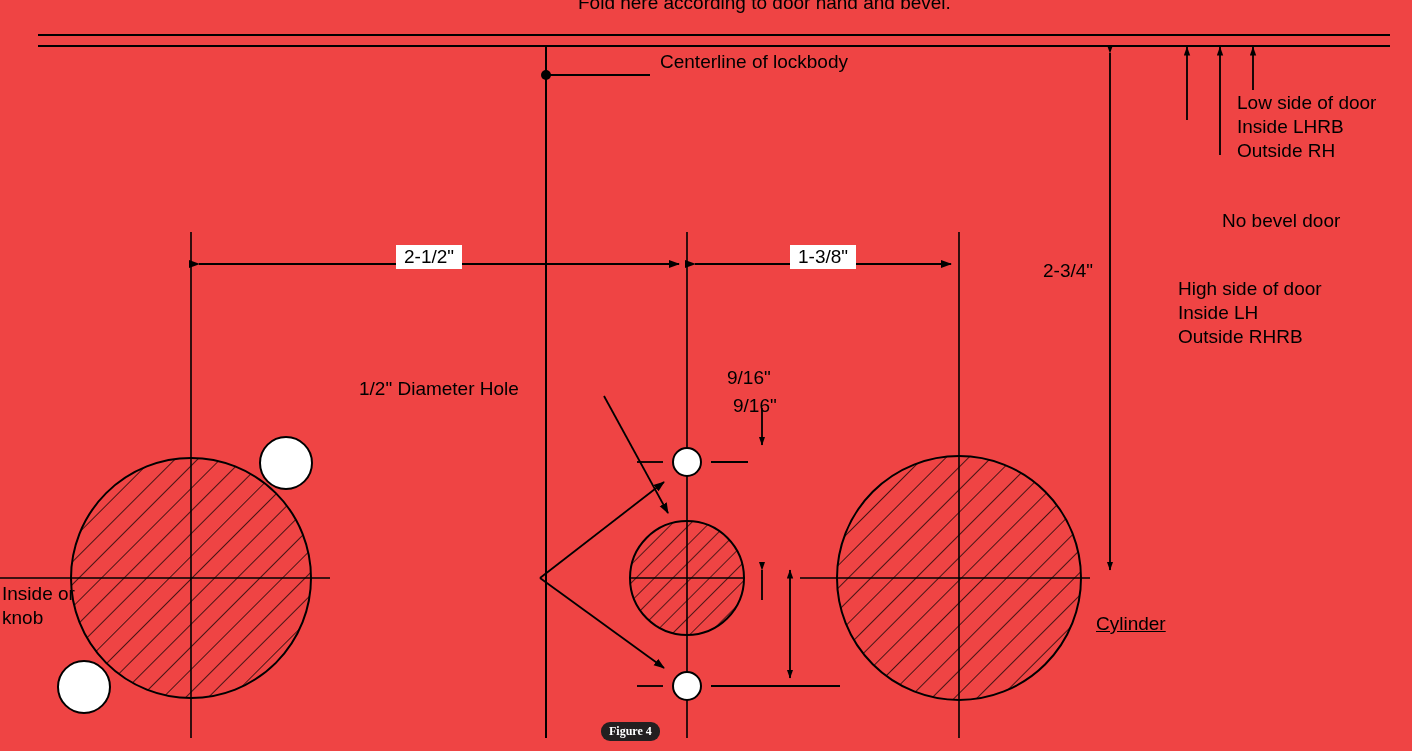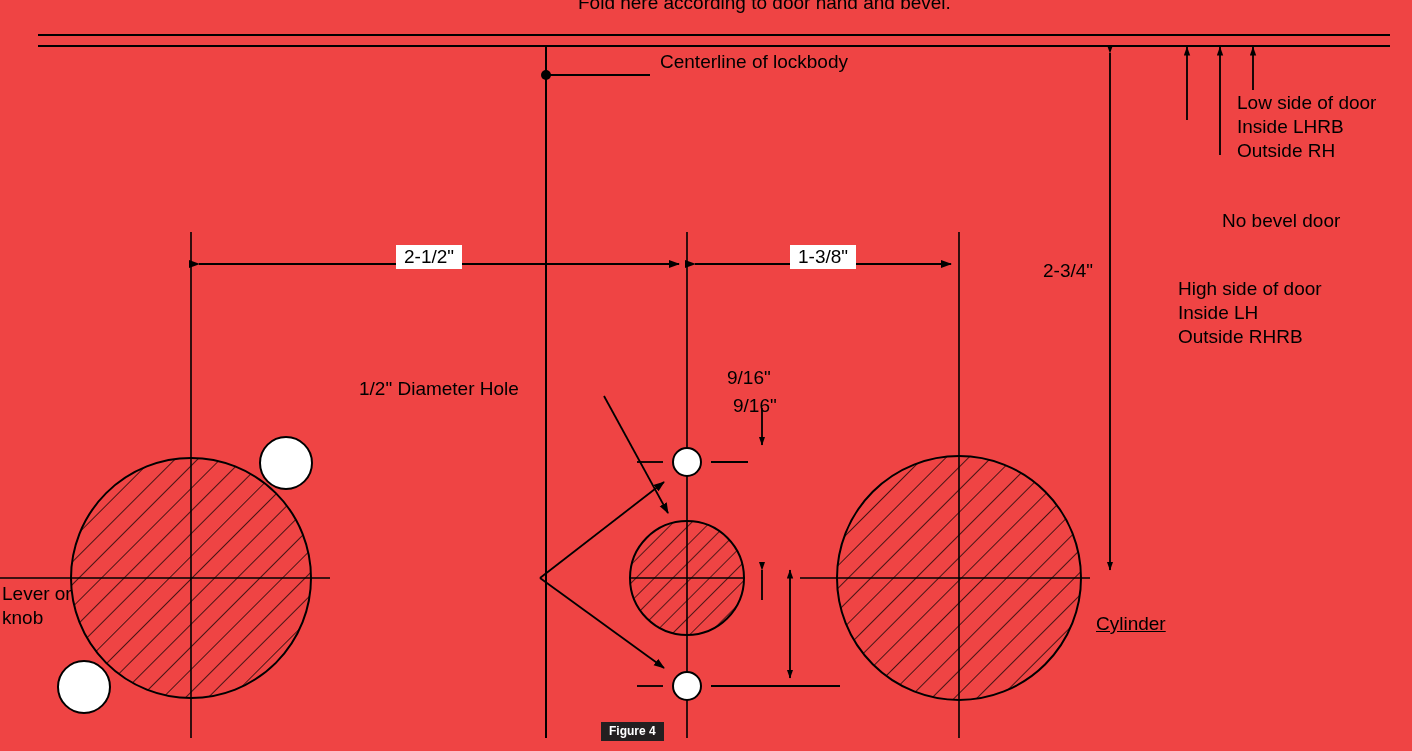--- a/index.html
+++ b/index.html
@@ -29,26 +29,27 @@
     position: absolute;
     left: 0;
     top: 0;
     width: 1412px;
     height: 751px;
   }
   .figtag {
     position: absolute;
     background: #231f20;
     color: #ffffff;
-    font-family: Liberation Sans, sans-serif;
+    font-family: Liberation Serif, serif;
     font-size: 12px;
     font-weight: bold;
     padding: 3px 8px 3px 8px;
     line-height: 13px;
     white-space: pre;
+    border-radius: 9px;
   }
   .topnote {
     position: absolute;
     font-size: 19px;
     color: #000000;
     white-space: pre;
   }
 </style>
 </head>
 <body>
@@ -182,20 +183,20 @@
 
   <div class="lbl" style="left:1043px; top:259px;">2-3/4"</div>
 
   <div class="lbl" style="left:727px; top:366px;">9/16"</div>
 
   <div class="lbl" style="left:733px; top:394px;">9/16"</div>
 
   <div class="lbl" style="left:359px; top:377px;">1/2" Diameter Hole</div>
 
 
-  <div class="lbl" style="left:2px; top:582px;">Lever or
+  <div class="lbl" style="left:2px; top:582px;">Inside or
 knob</div>
 
   <div class="lbl" style="left:1096px; top:612px;text-decoration:underline;">Cylinder</div>
 
   <div class="figtag" style="left:601px; top:722px;">Figure 4</div>
 
 </div>
 
 </body></html>

